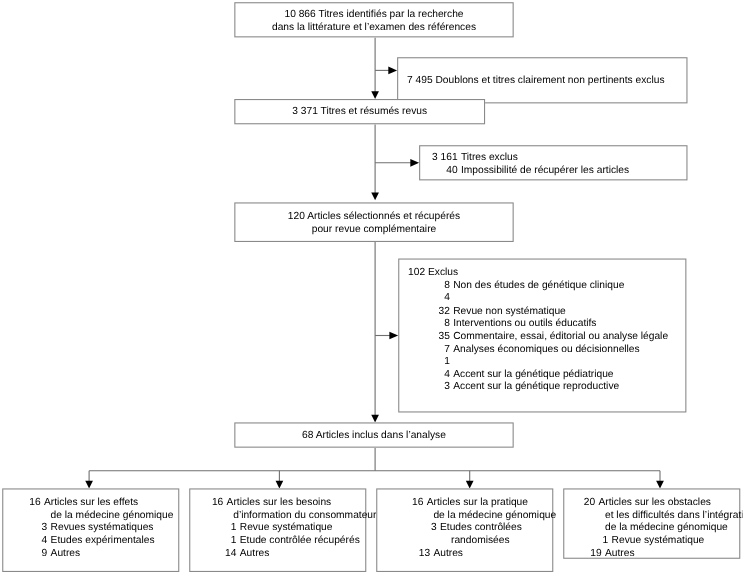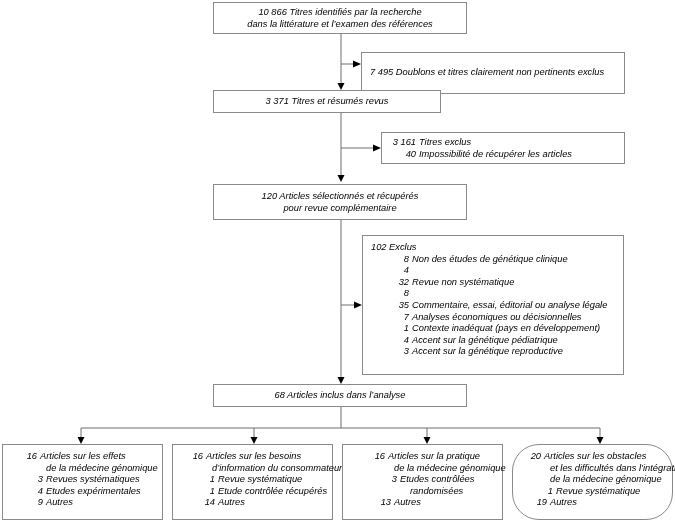--- a/index.html
+++ b/index.html
@@ -14,21 +14,20 @@
     font-family: "Liberation Sans", sans-serif;
     color: #000000;
     overflow: hidden;
   }
   #flow {
     position: absolute;
     left: 0;
     top: 0;
     width: 675px;
     height: 522px;
-    font-style: italic;
   }
   .node {
     position: absolute;
     box-sizing: border-box;
     border: 1px solid #8a8a8a;
     background: #ffffff;
     font-size: 9.3px;
     line-height: 11.6px;
     color: #000;
     padding: 0;
@@ -163,32 +162,32 @@
       </div>
       <div class="row">
         <span class="num" style="width:38px">4</span>
       </div>
       <div class="row">
         <span class="num" style="width:38px">32</span>
         <span class="txt">Revue non systématique</span>
       </div>
       <div class="row">
         <span class="num" style="width:38px">8</span>
+        <span class="txt">Interventions ou outils éducatifs</span>
       </div>
       <div class="row">
         <span class="num" style="width:38px">35</span>
         <span class="txt">Commentaire, essai, éditorial ou analyse légale</span>
       </div>
       <div class="row">
         <span class="num" style="width:38px">7</span>
         <span class="txt">Analyses économiques ou décisionnelles</span>
       </div>
       <div class="row">
         <span class="num" style="width:38px">1</span>
-        <span class="txt">Contexte inadéquat (pays en développement)</span>
       </div>
       <div class="row">
         <span class="num" style="width:38px">4</span>
         <span class="txt">Accent sur la génétique pédiatrique</span>
       </div>
       <div class="row">
         <span class="num" style="width:38px">3</span>
         <span class="txt">Accent sur la génétique reproductive</span>
       </div>
     </div>
@@ -266,21 +265,21 @@
         <span class="num" style="width:46px"></span>
         <span class="txt">randomisées</span>
       </div>
       <div class="row">
         <span class="num" style="width:30px">13</span>
         <span class="txt">Autres</span>
       </div>
     </div>
   </div>
 
-  <div class="node l" style="left:512px; top:444px; width:161px; height:76px; padding:6px 4px;border-radius:27px;">
+  <div class="node l" style="left:512px; top:444px; width:161px; height:64px; padding:6px 4px;">
     <div class="rows">
       <div class="row">
         <span class="num" style="width:24px">20</span>
         <span class="txt">Articles sur les obstacles</span>
       </div>
       <div class="row">
         <span class="num" style="width:30px"></span>
         <span class="txt">et les difficultés dans l’intégration</span>
       </div>
       <div class="row">

